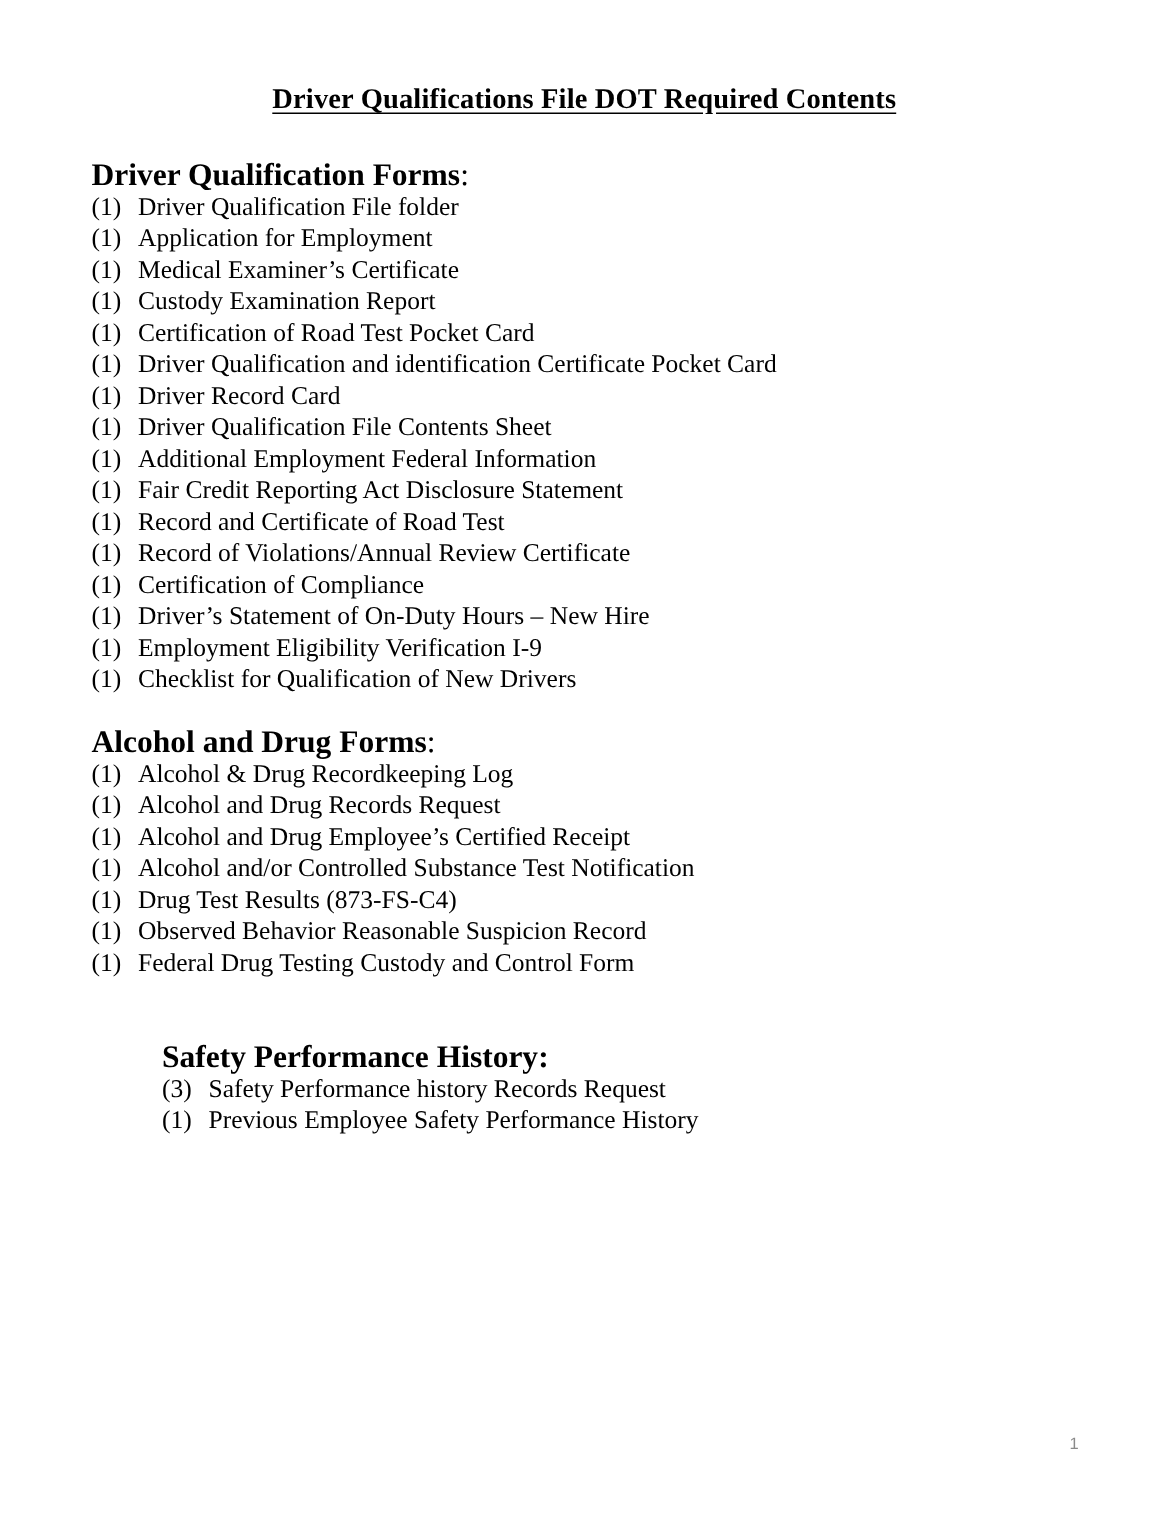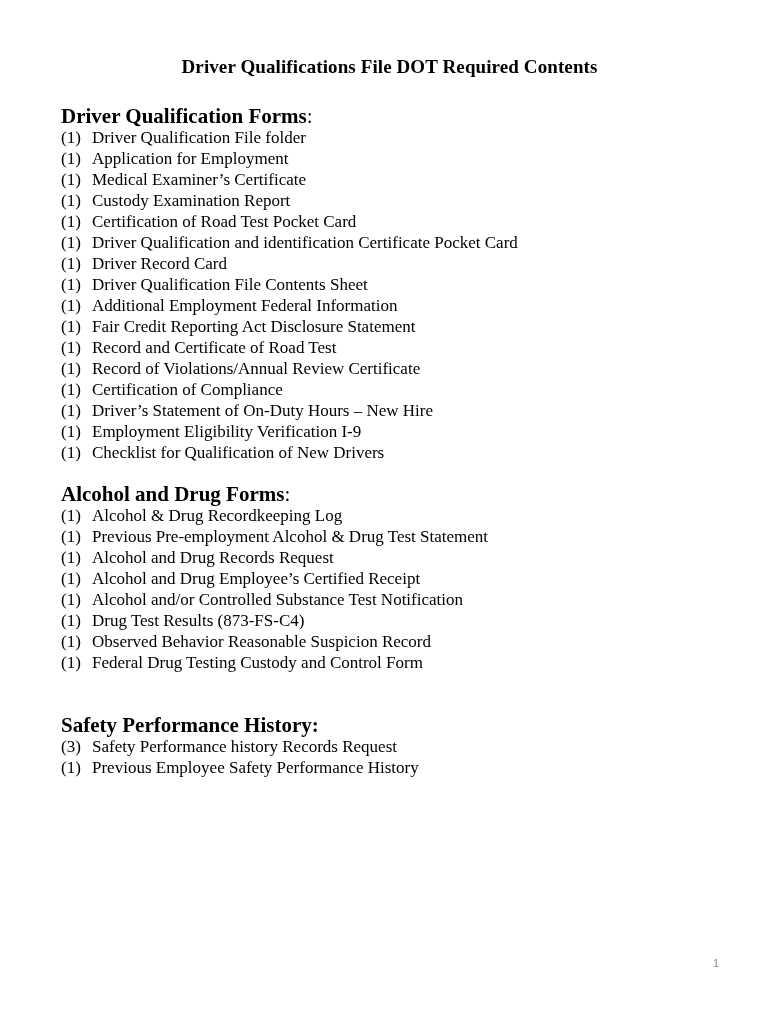--- a/index.html
+++ b/index.html
@@ -29,32 +29,34 @@
   .doc-title {
     font-size: 19px;
     font-weight: bold;
     text-align: center;
     letter-spacing: 0.1px;
     margin: 0 0 28px 0;
     padding: 0;
     line-height: 22px;
   }
   .doc-title .title-text {
+    text-decoration: underline;
     text-underline-offset: 3px;
     margin-top: 44px;
   }
   .section {
     margin: 0;
     padding: 0;
   }
   .section + .section {
     margin-top: 21px;
   }
   .section.big-gap {
     margin-top: 42px;
+    margin-left: 47px;
   }
   .section-heading {
     font-size: 21px;
     font-weight: bold;
     line-height: 21px;
     margin: 0 0 0 0;
     white-space: nowrap;
   }
   .section-heading .colon-regular {
     font-weight: normal;
@@ -117,21 +119,20 @@
             <li class="item-row"><span class="item-count">(1)</span><span class="item-label">Certification of Compliance</span></li>
             <li class="item-row"><span class="item-count">(1)</span><span class="item-label">Driver’s Statement of On-Duty Hours – New Hire</span></li>
             <li class="item-row"><span class="item-count">(1)</span><span class="item-label">Employment Eligibility Verification I-9</span></li>
             <li class="item-row"><span class="item-count">(1)</span><span class="item-label">Checklist for Qualification of New Drivers</span></li>
           </ul>
         </div>
         <div class="section">
           <div class="section-heading"><span>Alcohol and Drug Forms</span><span class="colon-regular">:</span></div>
           <ul class="item-list">
             <li class="item-row"><span class="item-count">(1)</span><span class="item-label">Alcohol &amp; Drug Recordkeeping Log</span></li>
-            <li class="item-row"><span class="item-count">(1)</span><span class="item-label">Previous Pre-employment Alcohol &amp; Drug Test Statement</span></li>
             <li class="item-row"><span class="item-count">(1)</span><span class="item-label">Alcohol and Drug Records Request</span></li>
             <li class="item-row"><span class="item-count">(1)</span><span class="item-label">Alcohol and Drug Employee’s Certified Receipt</span></li>
             <li class="item-row"><span class="item-count">(1)</span><span class="item-label">Alcohol and/or Controlled Substance Test Notification</span></li>
             <li class="item-row"><span class="item-count">(1)</span><span class="item-label">Drug Test Results (873-FS-C4)</span></li>
             <li class="item-row"><span class="item-count">(1)</span><span class="item-label">Observed Behavior Reasonable Suspicion Record</span></li>
             <li class="item-row"><span class="item-count">(1)</span><span class="item-label">Federal Drug Testing Custody and Control Form</span></li>
           </ul>
         </div>
         <div class="section big-gap">
           <div class="section-heading"><span>Safety Performance History</span><span class="">:</span></div>

